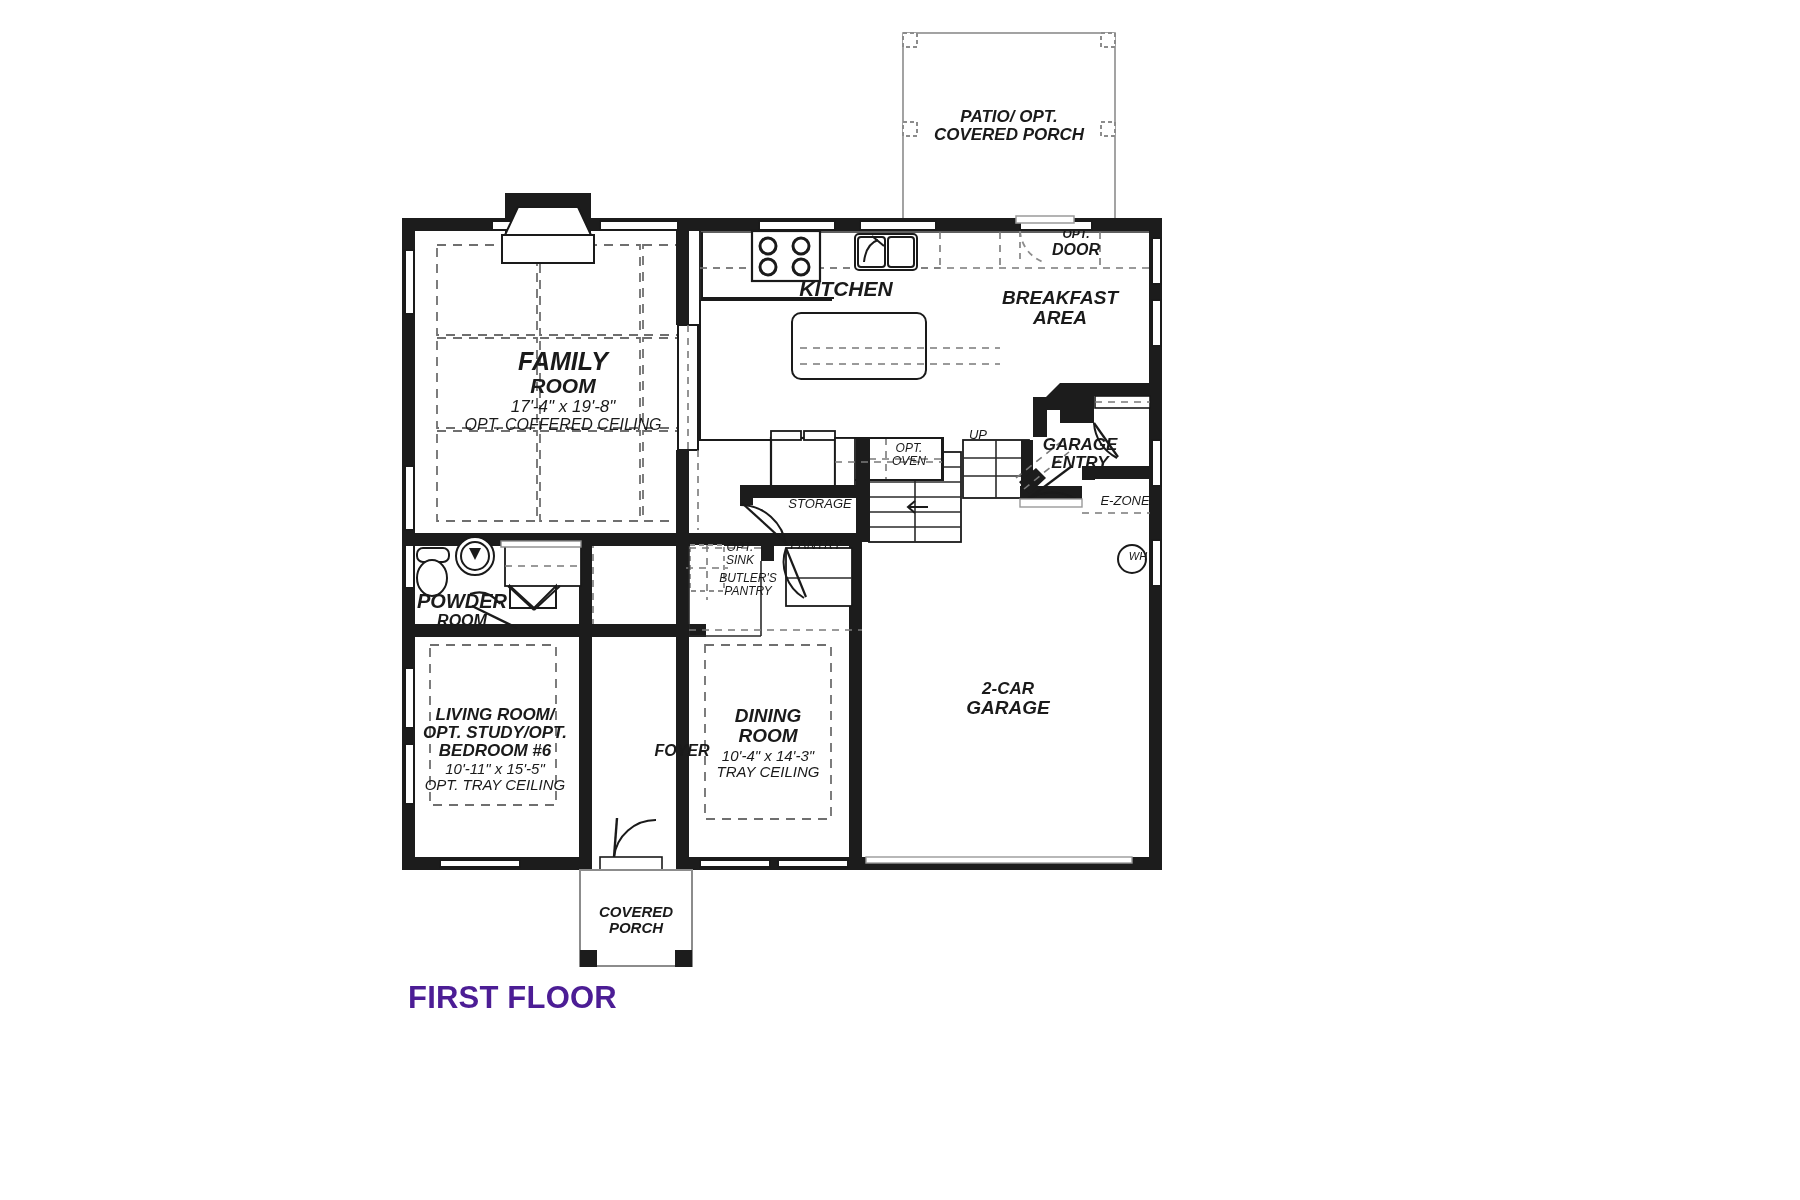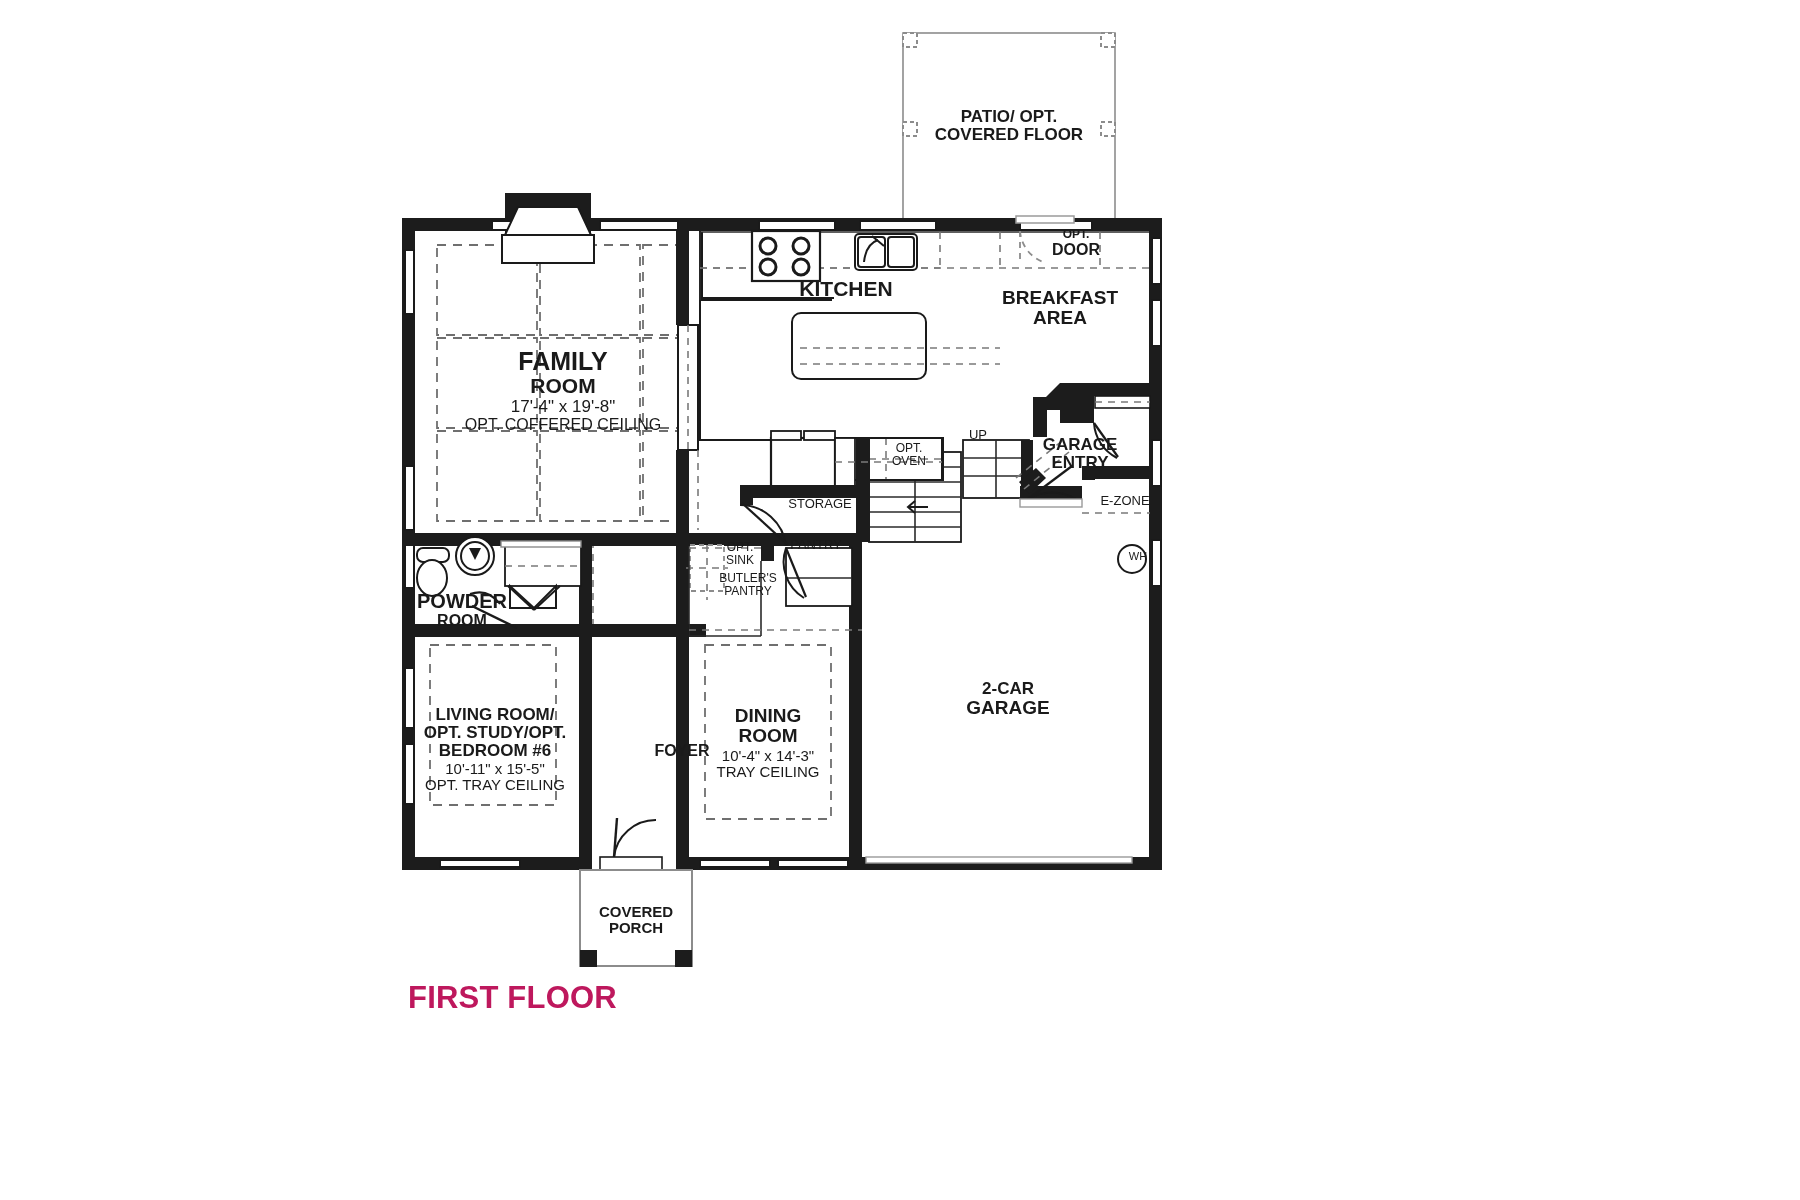--- a/index.html
+++ b/index.html
@@ -1,22 +1,22 @@
 <!DOCTYPE html>
 <html><head>
 <meta charset="utf-8">
 <style>
   html,body{margin:0;padding:0;background:#ffffff;}
   body{width:1800px;height:1200px;position:relative;
        font-family:"Liberation Sans","DejaVu Sans",sans-serif;color:#1a1a1a;}
   #plan{position:absolute;left:0;top:0;width:1800px;height:1200px;}
   .room-name{font-weight:bold;}
-  .title{position:absolute;font-weight:bold;font-size:31px;letter-spacing:0.2px;color:#be185d;}
+  .title{position:absolute;font-weight:bold;font-size:31px;letter-spacing:0.2px;color:#4c1d95;}
   .stack{position:absolute;text-align:center;}
-  .stack div{line-height:1.07;}
+  .stack div{line-height:1.07;font-style:italic;}
 </style>
 </head>
 <body>
 
 <svg id="plan" viewBox="0 0 1800 1200" xmlns="http://www.w3.org/2000/svg">
   <defs>
     <style>
       .w   { fill:#1c1c1c; stroke:none; }
       .ln  { fill:none; stroke:#1a1a1a; stroke-width:2.2; }
       .lnT { fill:none; stroke:#2a2a2a; stroke-width:1.6; }
@@ -305,21 +305,21 @@
   <g>
     <rect x="580" y="870" width="112" height="96" fill="none" stroke="#8c8c8c" stroke-width="2"></rect>
     <rect x="580" y="950" width="17" height="17" class="w"></rect>
     <rect x="675" y="950" width="17" height="17" class="w"></rect>
   </g>
 
 </svg>
 
 <div class="stack" style="left:909px;top:108px;width:200px;">
   <div class="room-name" style="font-size:17px;">PATIO/ OPT.</div>
-  <div class="room-name" style="font-size:17px;">COVERED FLOOR</div>
+  <div class="room-name" style="font-size:17px;">COVERED PORCH</div>
 </div>
 
 <div class="stack" style="left:748px;top:278px;width:196px;">
   <div class="room-name" style="font-size:21px;">KITCHEN</div>
 </div>
 
 <div class="stack" style="left:966px;top:288px;width:188px;">
   <div class="room-name" style="font-size:19px;">BREAKFAST</div>
   <div class="room-name" style="font-size:19px;">AREA</div>
 </div>

